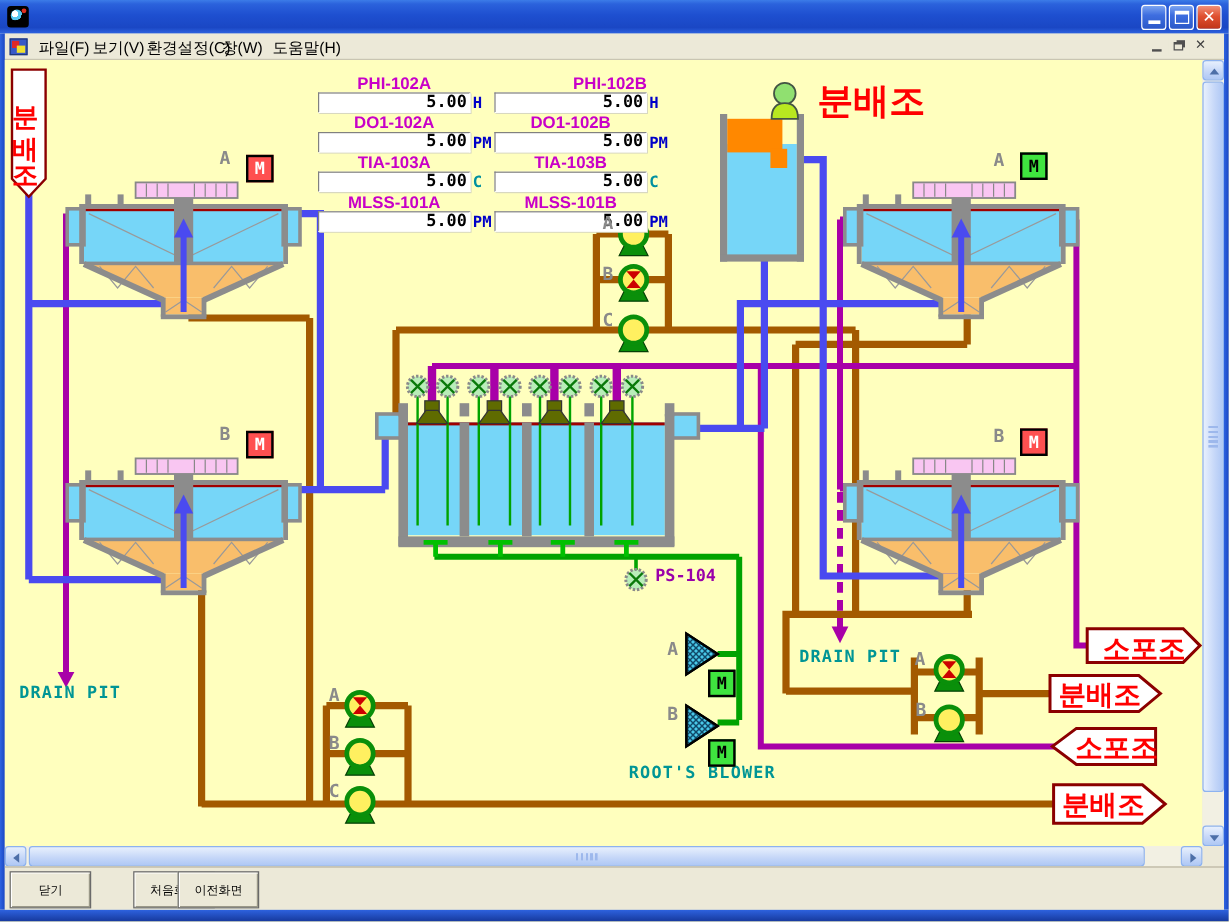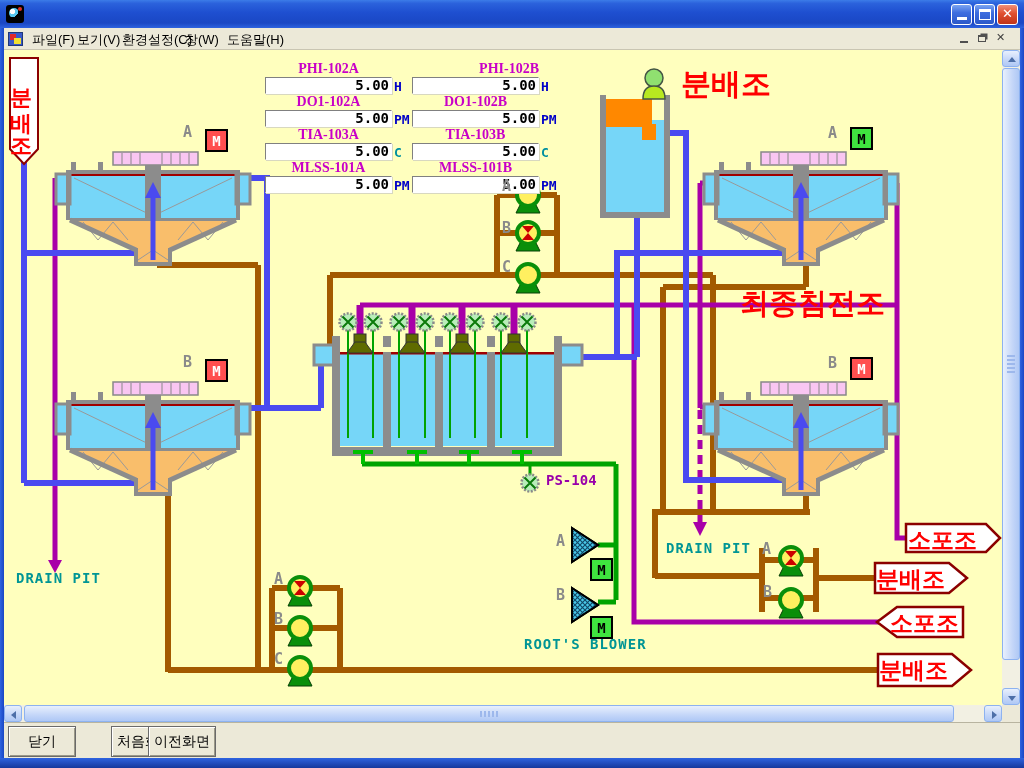--- a/index.html
+++ b/index.html
@@ -51,47 +51,47 @@
   .sb-thumb.h { background:linear-gradient(180deg,#E8F0FD 0%,#C4D6F8 60%,#AFC8F5 100%); }
   .sb-thumb.v { background:linear-gradient(90deg,#E8F0FD 0%,#C4D6F8 60%,#AFC8F5 100%); }
   .tri { position:absolute; width:0; height:0; }
   .grip-h { position:absolute; left:50%; top:5px; width:18px; height:6px; margin-left:-9px;
     background:repeating-linear-gradient(90deg,#9DB8EC 0 2px,transparent 2px 4px); }
   .grip-v { position:absolute; top:50%; left:4px; height:18px; width:8px; margin-top:-9px;
     background:repeating-linear-gradient(180deg,#9DB8EC 0 2px,transparent 2px 4px); }
 
   .toolbar { position:absolute; left:4px; top:722px; width:1016px; height:36px; background:#ECE9D8; border-top:1px solid #B8B4A0; }
   .tool-btn { position:absolute; top:3px; height:31px; background:#ECE9D8; border:1px solid #6A6A6A;
-    box-shadow:inset 1px 1px 0 #FFFFFF, inset -1px -1px 0 #9A9888; font-size:14px; color:#000;
+    box-shadow:inset 1px 1px 0 #FFFFFF, inset -1px -1px 0 #9A9888; font-size:10px; color:#000;
     display:flex; align-items:center; justify-content:center; font-family:"Liberation Sans",sans-serif; }
 
   
   .red-label { position:absolute; color:#FF0000; font-family:"Liberation Serif","DejaVu Serif",serif; font-weight:bold; white-space:nowrap; }
   .teal-label { position:absolute; color:#009595; font-family:"DejaVu Sans Mono","Liberation Mono",monospace;
     font-weight:bold; font-size:14px; letter-spacing:1px; white-space:nowrap; }
   .purple-label { position:absolute; color:#9900AA; font-family:"DejaVu Sans Mono","Liberation Mono",monospace;
     font-weight:bold; font-size:14px; white-space:nowrap; }
   .eq-letter { position:absolute; color:#8A8A8A; font-family:"DejaVu Sans Mono","Liberation Mono",monospace;
     font-weight:bold; font-size:15px; }
   .m-box { position:absolute; width:23px; height:23px; border:2px solid #000; display:flex; align-items:center;
     justify-content:center; font-family:"DejaVu Sans Mono",monospace; font-weight:bold; font-size:14px; }
   .m-red { background:#FF5050; color:#fff; }
   .m-green { background:#3FE43F; color:#000; }
 
   .inst-tag { position:absolute; width:127px; text-align:center; color:#C800C8;
-    font-family:Liberation Serif, serif; font-weight:bold; font-size:14px; }
+    font-family:Liberation Sans, sans-serif; font-weight:bold; font-size:14px; }
   .inst-box { position:absolute; width:127px; height:17px; background:#fff;
     border-top:1px solid #808080; border-left:1px solid #808080; border-right:1px solid #fff; border-bottom:1px solid #fff;
     box-shadow:1px 1px 0 #D8D8C0; color:#000; font-family:"DejaVu Sans Mono",monospace; font-weight:bold; font-size:14px;
     line-height:15px; text-align:right; padding-right:2px; }
   .inst-unit { position:absolute; font-family:"DejaVu Sans Mono",monospace; font-weight:bold; font-size:13px; color:#0000C8; }
   .inst-unit.teal { color:#0090A0; }
 
   .arrow-text { position:absolute; color:#FF0000; font-family:"Liberation Serif","DejaVu Serif",serif;
-    font-weight:bold; font-size:23px; text-align:left; white-space:nowrap; }
+    font-weight:bold; font-size:23px; text-align:right; white-space:nowrap; }
   .vert-label { position:absolute; left:12px; top:63px; width:24px; height:96px; color:#FF0000;
     font-family:"Liberation Serif","DejaVu Serif",serif; font-weight:bold; font-size:22px;
     writing-mode:vertical-rl; text-orientation:upright; text-align:center; letter-spacing:4px; }
 </style>
 </head>
 <body>
 
 <div id="app">
 
   <div class="titlebar">
@@ -329,21 +329,20 @@
   <div class="inst-unit" style="left:541px; top:112px;">PM</div>
   <div class="inst-tag" style="left:412px; top:127px;">TIA-103B</div>
   <div class="inst-box" style="left:412px; top:143px;">5.00</div>
   <div class="inst-unit teal" style="left:541px; top:145px;">C</div>
   <div class="inst-tag" style="left:412px; top:160px;">MLSS-101B</div>
   <div class="inst-box" style="left:412px; top:176px;">5.00</div>
   <div class="inst-unit" style="left:541px; top:178px;">PM</div>
 
   <div class="vert-label">분배조</div>
   <div class="red-label" style="left:681px; top:64px; font-size:30px;">분배조</div>
-  <div class="red-label" style="left:740px; top:284px; font-size:29px;">최종침전조</div>
   <div class="teal-label" style="left:16px;  top:570px;">DRAIN PIT</div>
   <div class="teal-label" style="left:666px; top:540px;">DRAIN PIT</div>
   <div class="teal-label" style="left:524px; top:636px;">ROOT'S BLOWER</div>
   <div class="purple-label" style="left:546px; top:472px;">PS-104</div>
 
   <div class="arrow-text" style="left:908px; top:525px; width:80px;">소포조</div>
   <div class="arrow-text" style="left:876px; top:564px; width:75px;">분배조</div>
   <div class="arrow-text" style="left:890px; top:608px; width:75px;">소포조</div>
   <div class="arrow-text" style="left:879px; top:655px; width:75px;">분배조</div>
 

